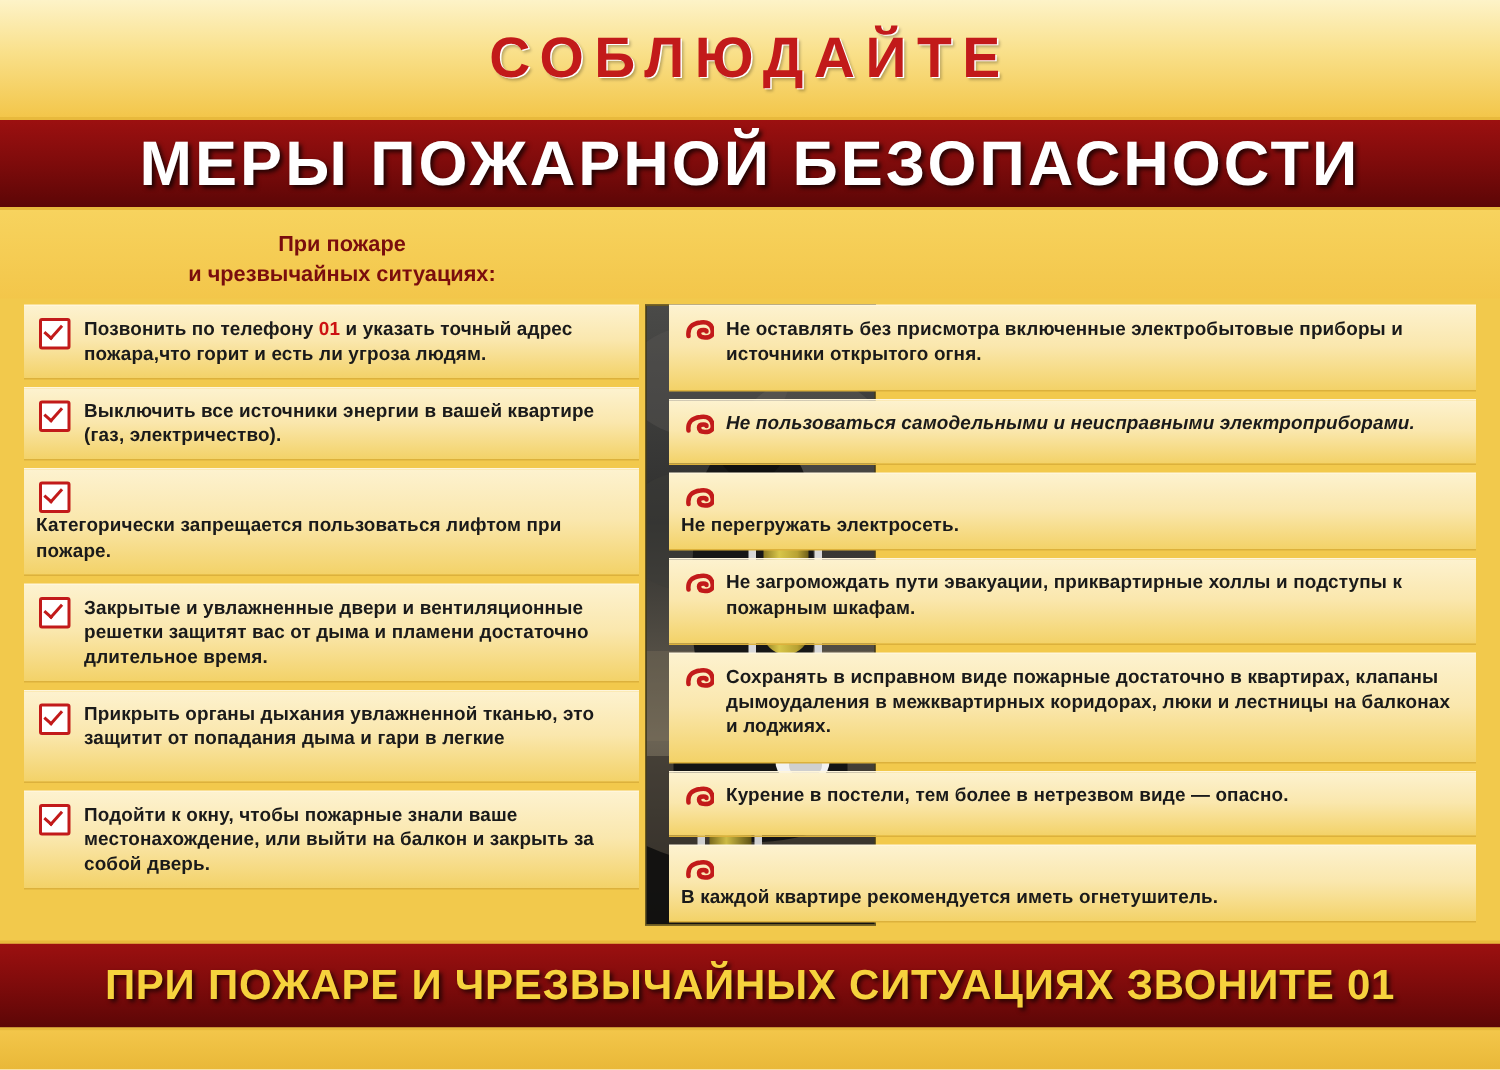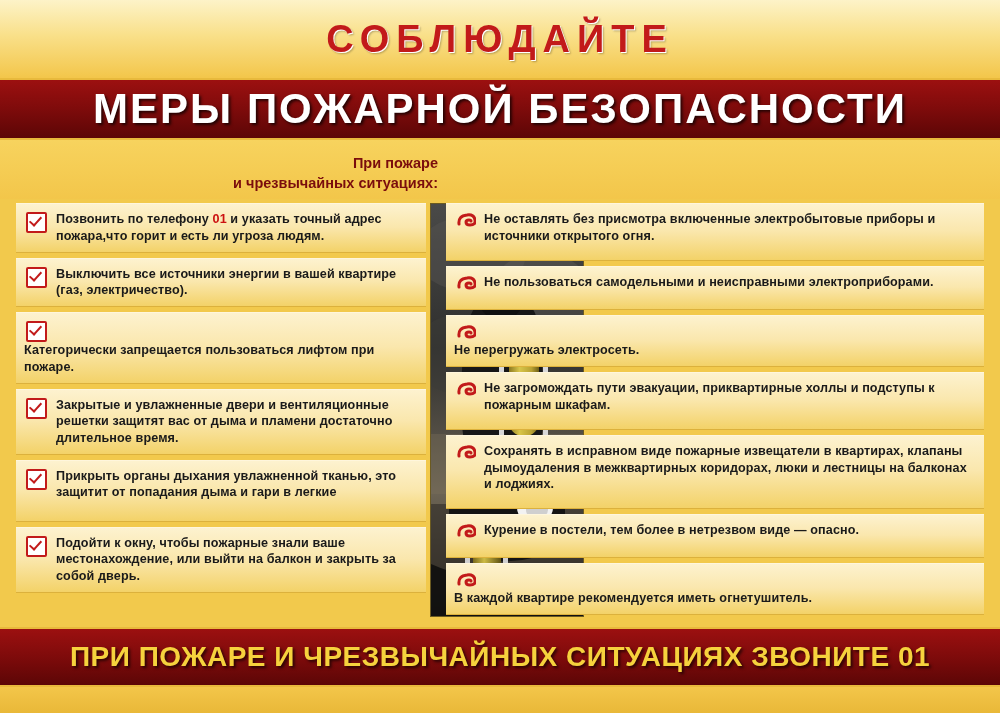--- a/index.html
+++ b/index.html
@@ -65,21 +65,21 @@
     padding: 14px 18px 6px 18px;
     background: linear-gradient(to bottom, #f7d35e 0%, #f3c64a 100%);
   }
   .col-head {
     text-align: center;
     color: #7a0d0d;
     font-weight: bold;
     font-size: 14.5px;
     line-height: 1.35;
   }
-  .col-head.left { width: 420px; text-align: right; }
+  .col-head.left { width: 420px; }
   .col-head.mid  { width: 10px; }
   .col-head.right{ flex: 1; }
 
   
   .body-area {
     position: relative;
     display: flex;
     padding: 4px 16px 0 16px;
     height: 418px;
     box-sizing: border-box;
@@ -316,21 +316,21 @@
 
       <div class="item" style="min-height:58px;">
         <span class="ic-flame">
           <svg width="20" height="18" viewBox="0 0 20 18">
               <path d="M3 12 q-1 -8 8 -9 q7 -1 8 5 q1 5 -5 5 q-4 0 -4 -3 q0 -2 3 -2 q2 0 2 1" fill="none" stroke="#c21a1a" stroke-width="3" stroke-linecap="round"></path>
             </svg>
         </span>
         <span class="txt">Не оставлять без присмотра включенные электробытовые приборы и источники открытого огня.</span>
       </div>
 
-      <div class="item" style="min-height:44px;">
+      <div class="item" style="min-height:44px;font-style:italic;">
         <span class="ic-flame">
           <svg width="20" height="18" viewBox="0 0 20 18">
               <path d="M3 12 q-1 -8 8 -9 q7 -1 8 5 q1 5 -5 5 q-4 0 -4 -3 q0 -2 3 -2 q2 0 2 1" fill="none" stroke="#c21a1a" stroke-width="3" stroke-linecap="round"></path>
             </svg>
         </span>
         <span class="txt">Не пользоваться самодельными и неисправными электроприборами.</span>
       </div>
 
       <div class="item" style="min-height:30px;flex-direction:column;">
         <span class="ic-flame">
@@ -349,21 +349,21 @@
         </span>
         <span class="txt">Не загромождать пути эвакуации, приквартирные холлы и подступы к пожарным шкафам.</span>
       </div>
 
       <div class="item" style="min-height:74px;">
         <span class="ic-flame">
           <svg width="20" height="18" viewBox="0 0 20 18">
               <path d="M3 12 q-1 -8 8 -9 q7 -1 8 5 q1 5 -5 5 q-4 0 -4 -3 q0 -2 3 -2 q2 0 2 1" fill="none" stroke="#c21a1a" stroke-width="3" stroke-linecap="round"></path>
             </svg>
         </span>
-        <span class="txt">Сохранять в исправном виде пожарные извещатели в квартирах, клапаны дымоудаления в межквартирных коридорах, люки и лестницы на балконах и лоджиях.</span>
+        <span class="txt">Сохранять в исправном виде пожарные достаточно в квартирах, клапаны дымоудаления в межквартирных коридорах, люки и лестницы на балконах и лоджиях.</span>
       </div>
 
       <div class="item" style="min-height:44px;">
         <span class="ic-flame">
           <svg width="20" height="18" viewBox="0 0 20 18">
               <path d="M3 12 q-1 -8 8 -9 q7 -1 8 5 q1 5 -5 5 q-4 0 -4 -3 q0 -2 3 -2 q2 0 2 1" fill="none" stroke="#c21a1a" stroke-width="3" stroke-linecap="round"></path>
             </svg>
         </span>
         <span class="txt">Курение в постели, тем более в нетрезвом виде — опасно.</span>
       </div>

